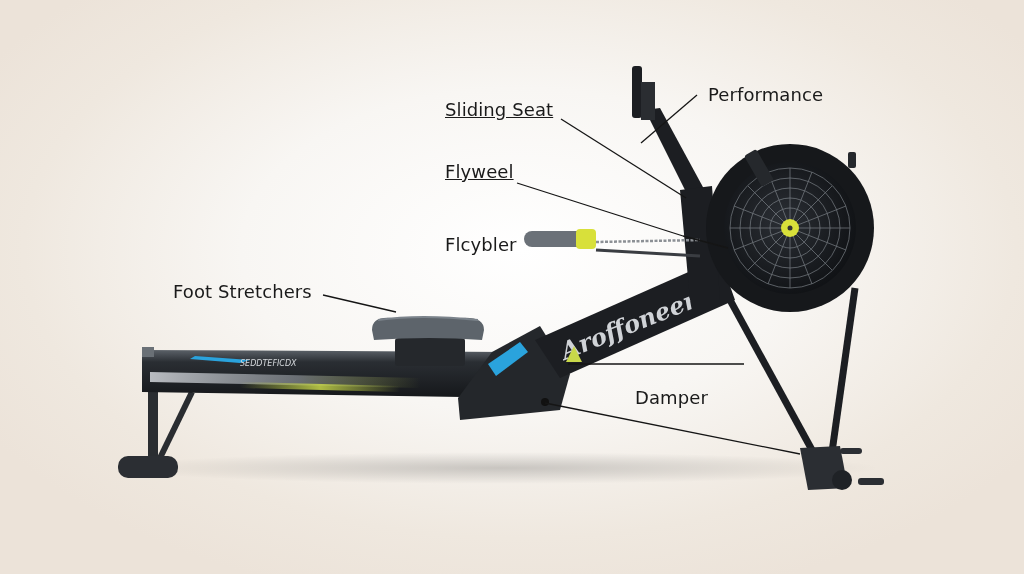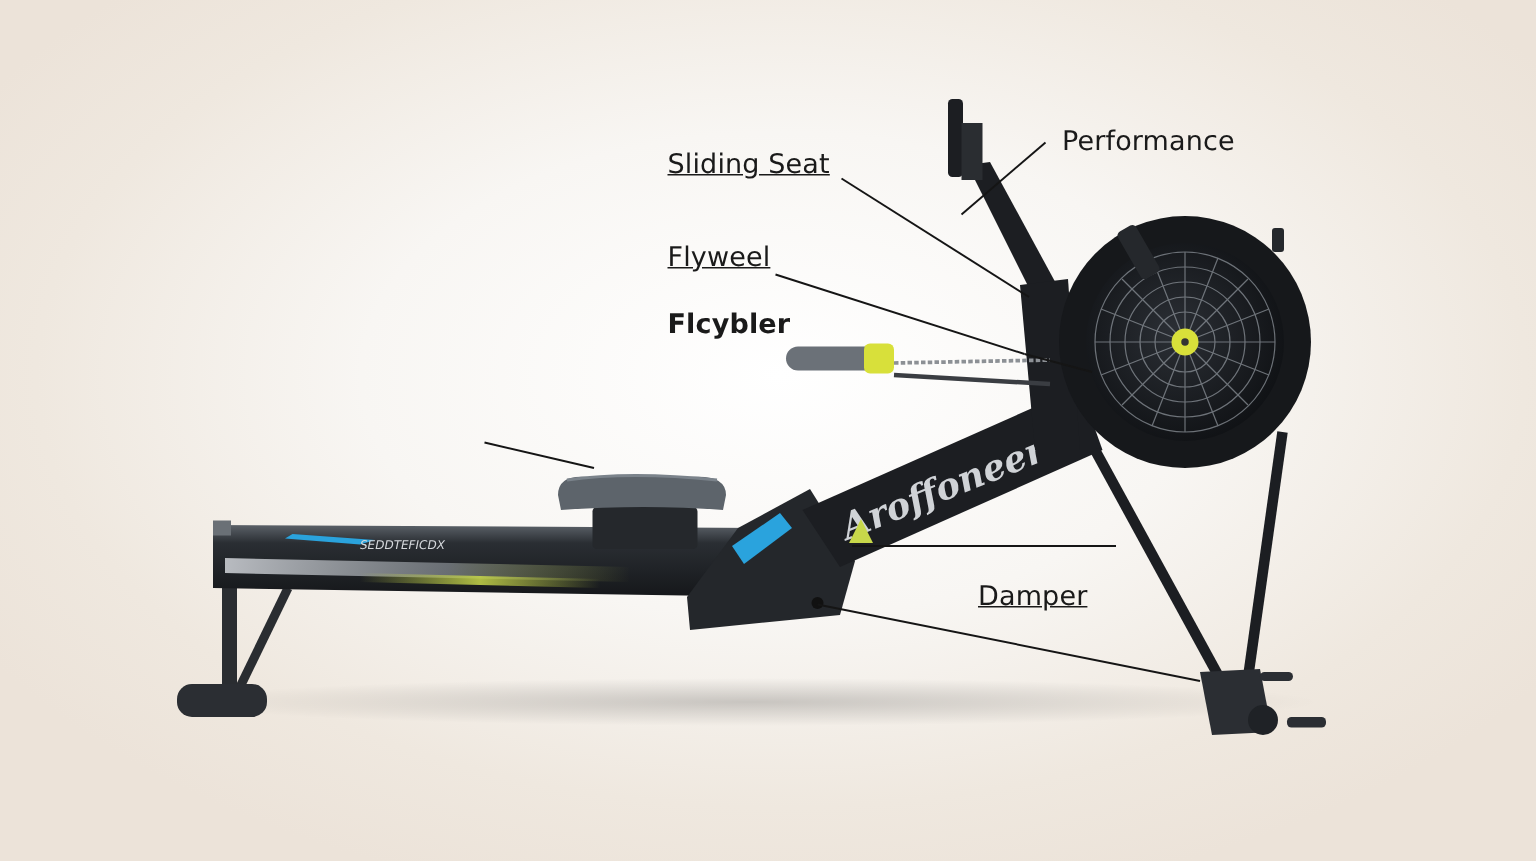--- a/index.html
+++ b/index.html
@@ -136,16 +136,17 @@
       <line x1="683" y1="236" x2="728" y2="248"></line>
       <line x1="323" y1="295" x2="396" y2="312"></line>
       <line x1="568" y1="364" x2="744" y2="364"></line>
       <line x1="545" y1="403" x2="800" y2="454"></line>
     </g>
   </svg>
 
   <div class="label" style="left:708px; top:86px;">Performance</div>
   <div class="label" style="left:445px; top:101px;text-decoration:underline;">Sliding Seat</div>
   <div class="label" style="left:445px; top:163px;text-decoration:underline;">Flyweel</div>
-  <div class="label" style="left:445px; top:208px;font-weight:bold;">Flcybler</div>
-  <div class="label" style="left:652px; top:389px;text-decoration:underline;">Damper</div>
+  <div class="label" style="left:445px; top:236px;">Flcybler</div>
+  <div class="label" style="left:173px; top:283px;">Foot Stretchers</div>
+  <div class="label" style="left:635px; top:389px;">Damper</div>
 
 </div>
 
 </body></html>

